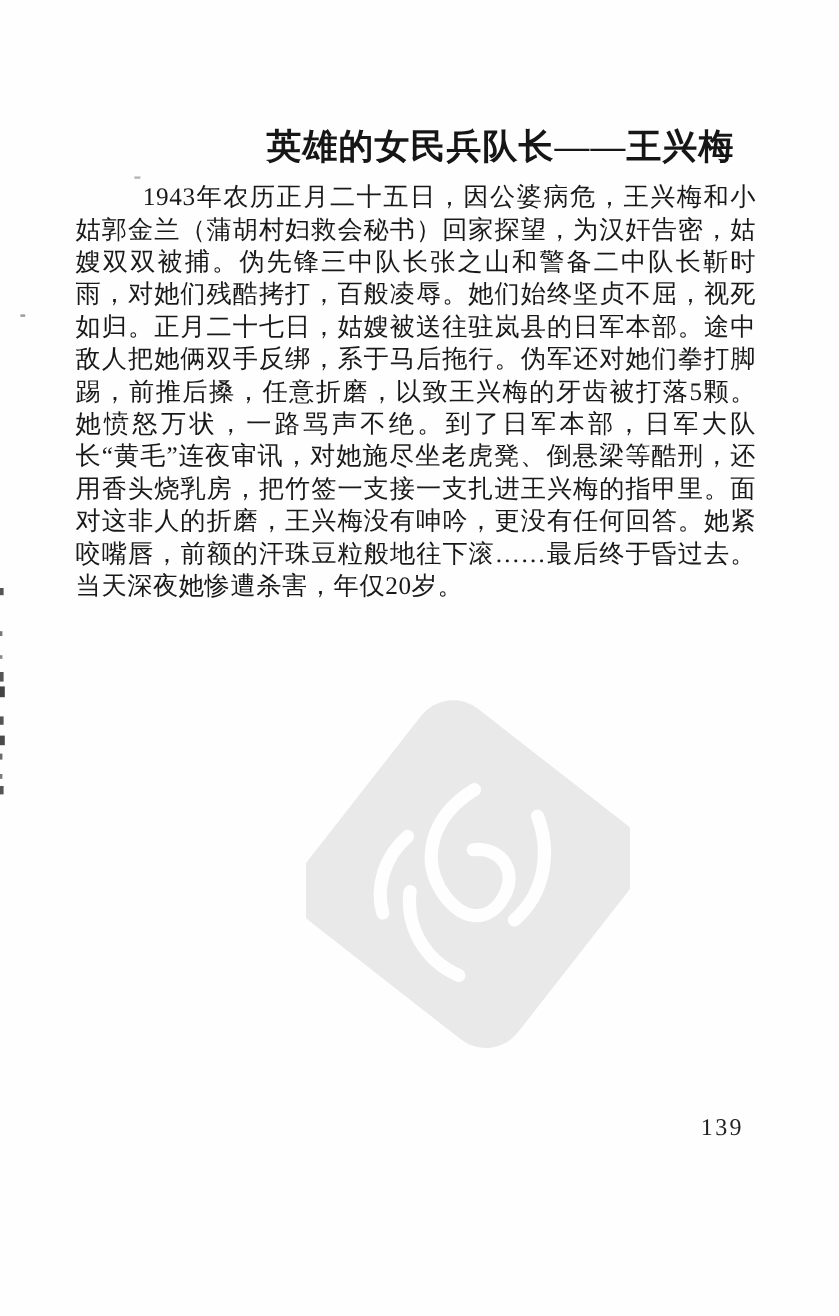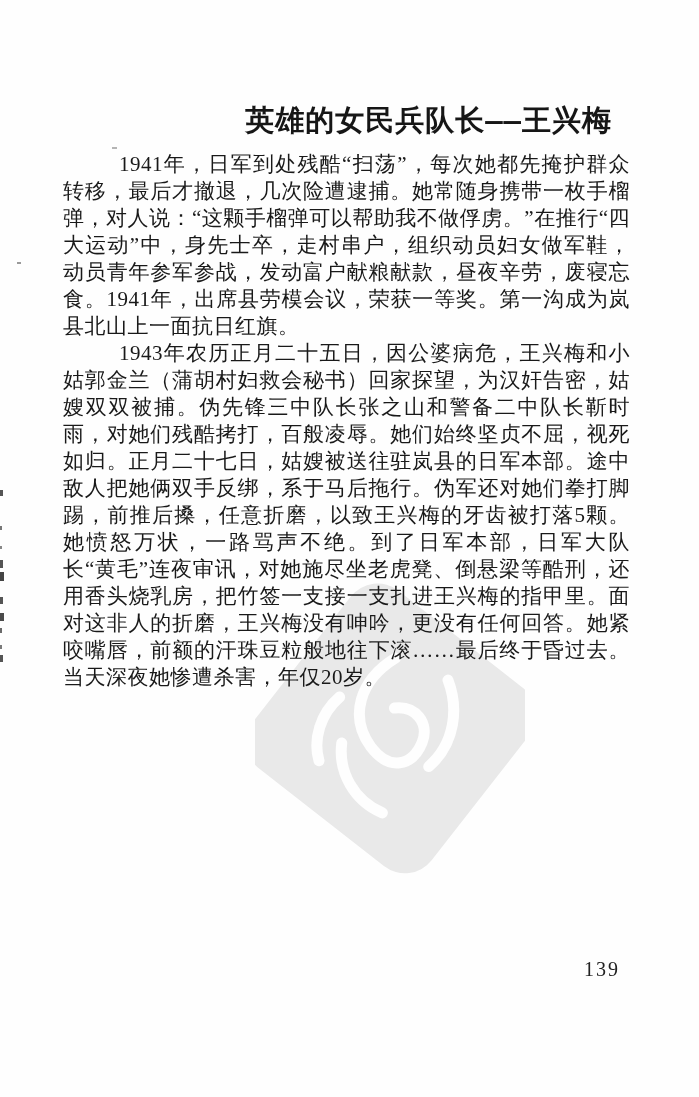--- a/index.html
+++ b/index.html
@@ -28,21 +28,21 @@
   }
   
   #content {
     position: absolute;
     left: 63px;
     top: 106px;
     width: 567px;
     z-index: 1;
   }
   #article-title {
-    font-family: Liberation Mono, monospace;
+    font-family: Liberation Serif, serif;
     font-weight: bold;
     font-size: 29px;
     line-height: 34px;
     letter-spacing: 1px;
     text-align: right;
     padding-right: 18px;
     margin: 0 0 11px 0;
     white-space: nowrap;
   }
   .para {
@@ -51,21 +51,21 @@
     line-height: 27px;
     letter-spacing: 0.5px;
     text-align: justify;
     text-justify: inter-character;
     text-indent: 56px;
     color: #191919;
   }
   #page-number {
     position: absolute;
     left: 584px;
-    top: 958px;
+    top: 929px;
     z-index: 1;
     font-size: 20px;
     letter-spacing: 2px;
     color: #222;
   }
   
   .edge-mark {
     position: absolute;
     left: 0;
     z-index: 2;
@@ -92,21 +92,20 @@
         <path d="M75 175 C 70 200, 80 225, 98 238"></path>
       </g>
     </g>
   </svg>
 
   <div id="content">
     <h1 id="article-title">英雄的女民兵队长——王兴梅</h1>
 
 
 
-    <p class="para">1941年，日军到处残酷“扫荡”，每次她都先掩护群众转移，最后才撤退，几次险遭逮捕。她常随身携带一枚手榴弹，对人说：“这颗手榴弹可以帮助我不做俘虏。”在推行“四大运动”中，身先士卒，走村串户，组织动员妇女做军鞋，动员青年参军参战，发动富户献粮献款，昼夜辛劳，废寝忘食。1941年，出席县劳模会议，荣获一等奖。第一沟成为岚县北山上一面抗日红旗。</p>
 
     <p class="para">1943年农历正月二十五日，因公婆病危，王兴梅和小姑郭金兰（蒲胡村妇救会秘书）回家探望，为汉奸告密，姑嫂双双被捕。伪先锋三中队长张之山和警备二中队长靳时雨，对她们残酷拷打，百般凌辱。她们始终坚贞不屈，视死如归。正月二十七日，姑嫂被送往驻岚县的日军本部。途中敌人把她俩双手反绑，系于马后拖行。伪军还对她们拳打脚踢，前推后搡，任意折磨，以致王兴梅的牙齿被打落5颗。她愤怒万状，一路骂声不绝。到了日军本部，日军大队长“黄毛”连夜审讯，对她施尽坐老虎凳、倒悬梁等酷刑，还用香头烧乳房，把竹签一支接一支扎进王兴梅的指甲里。面对这非人的折磨，王兴梅没有呻吟，更没有任何回答。她紧咬嘴唇，前额的汗珠豆粒般地往下滚……最后终于昏过去。当天深夜她惨遭杀害，年仅20岁。</p>
   </div>
 
   <div id="page-number">139</div>
 
   <div class="edge-mark" style="top:490px; width:3px; height:6px;"></div>
   <div class="edge-mark" style="top:526px; width:2px; height:4px; background:#777;"></div>
   <div class="edge-mark" style="top:546px; width:2px; height:3px; background:#888;"></div>
   <div class="edge-mark" style="top:560px; width:3px; height:8px;"></div>

